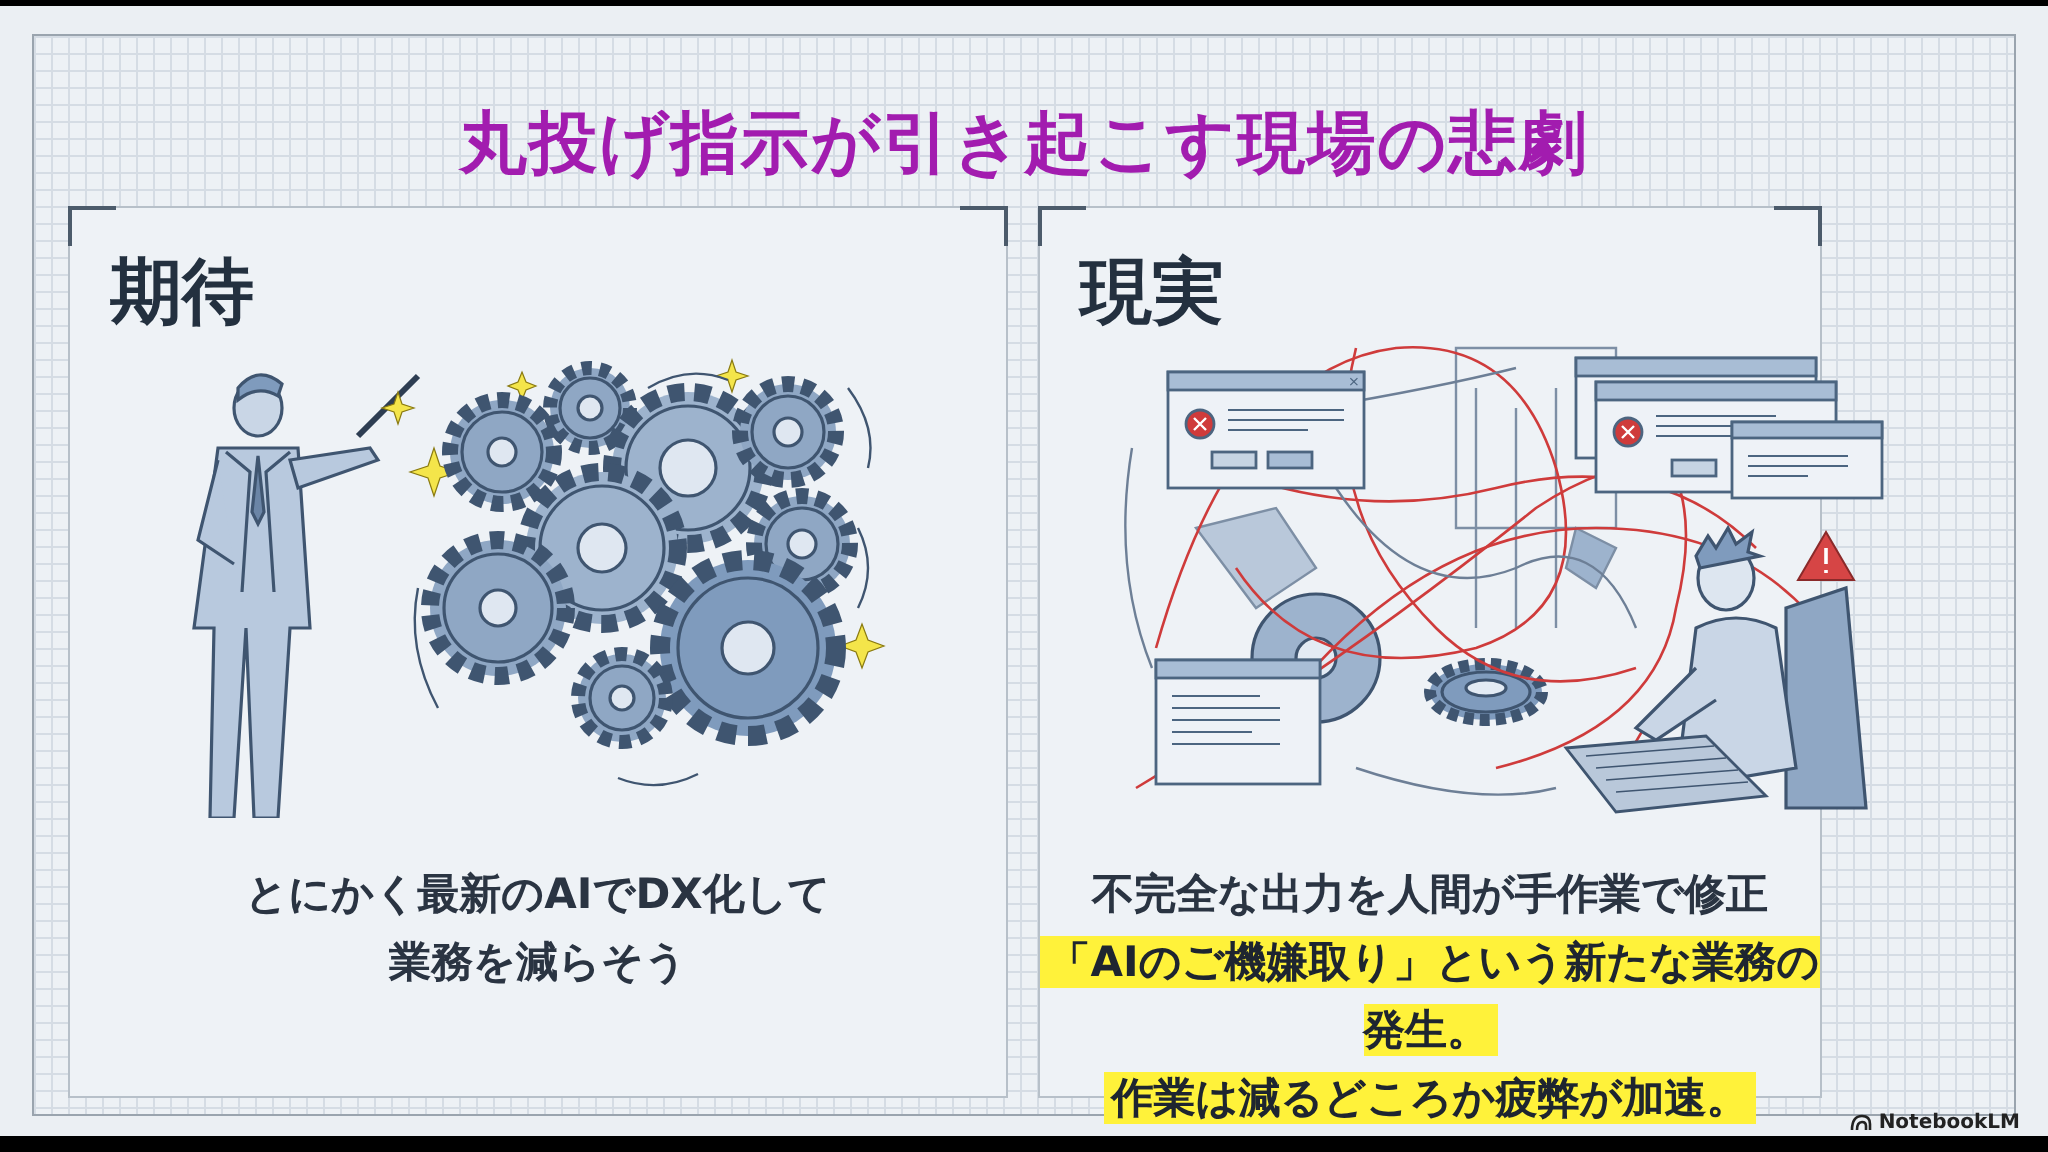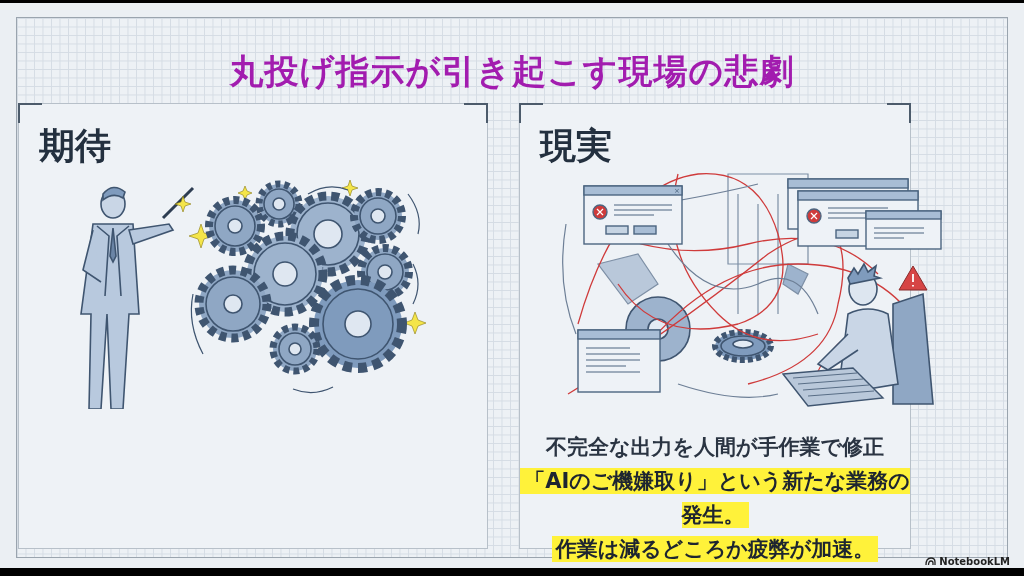--- a/index.html
+++ b/index.html
@@ -22,21 +22,21 @@
   }
   .title {
     position: absolute; left: 0; top: 46px; width: 1024px; text-align: center;
     font-size: 34px; font-weight: bold; color: #a21caf; letter-spacing: 1px;
   }
   .panel {
     position: absolute; top: 100px; height: 446px;
     background: #eef2f6;
     border: 1px solid #b7c0c9;
   }
-  .panel.left { left: 18px; width: 470px; }
+  .panel.left { left: 34px; width: 470px; }
   .panel.right { left: 519px; width: 392px; }
   .corner { position: absolute; width: 24px; height: 20px; border-color: #4c5b6b; border-style: solid; border-width: 0; }
   .corner.tl { left: -1px; top: -1px; border-left-width: 2px; border-top-width: 2px; }
   .corner.tr { right: -1px; top: -1px; border-right-width: 2px; border-top-width: 2px; }
   .panel-heading {
     position: absolute; left: 20px; top: 18px;
     font-size: 36px; font-weight: bold; color: #23303f;
   }
   .illus { position: absolute; }
   .left .illus { left: 44px; top: 70px; width: 390px; height: 235px; }
@@ -143,20 +143,24 @@
       </g>
       <g fill="none" stroke="#3f5570" stroke-width="1.2">
         <path d="M130 120 q-6 30 10 60"></path>
         <path d="M345 20 q15 20 10 40"></path>
         <path d="M350 90 q10 20 0 40"></path>
         <path d="M230 215 q20 8 40 -2"></path>
         <path d="M245 20 q20 -12 40 -4"></path>
       </g>
     </svg>
 
+    <div class="caption">
+      <div>とにかく最新のAIでDX化して</div>
+      <div>業務を減らそう</div>
+    </div>
   </div>
 
   <div class="panel right">
     <div class="corner tl"></div>
     <div class="corner tr"></div>
     <div class="panel-heading">現実</div>
 
     <svg class="illus" viewBox="0 0 410 250">
 
       <g fill="none" stroke="#7d8fa5" stroke-width="1.2">

